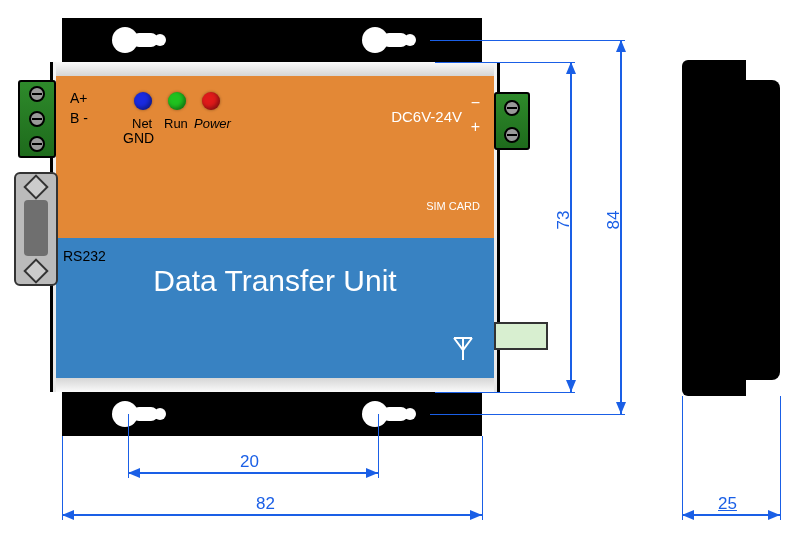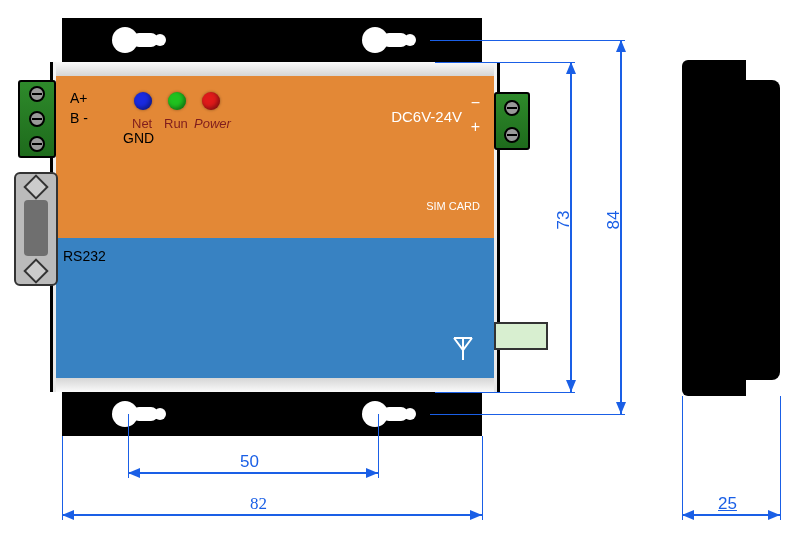--- a/index.html
+++ b/index.html
@@ -23,21 +23,21 @@
   
   .flange { background:#000; }
   .body { background: linear-gradient(180deg,#f4f4f4 0%,#e8e8e8 100%); border-left:3px solid #000; border-right:3px solid #000; }
   .panel-orange { background:#e38836; }
   .panel-blue { background:#3882c2; }
   .sideview { background:#000; border-radius: 6px 0 0 6px; }
   .sideview::after{
     content:""; position:absolute; right:-34px; top:20px; width:34px; height:300px; background:#000; border-top-right-radius:8px; border-bottom-right-radius:8px;
   }
 
-  .ledlabel { color:#7f1d1d; font-size:13px; }
+  .ledlabel { color:#000000; font-size:13px; }
   .devlabel { color:#000; font-size:14px; }
   .whitetxt { color:#fff; }
 
   .led { width:18px; height:18px; border-radius:50%; box-shadow: inset -2px -2px 4px rgba(0,0,0,.4), 0 0 3px rgba(0,0,0,.4); }
 
   .term { background: linear-gradient(180deg,#2e8a2b,#1e6b1c); border:2px solid #000; border-radius:3px; display:flex; flex-direction:column; justify-content:space-around; align-items:center; }
   .screw { width:12px; height:12px; border-radius:50%; background:#9a9a9a; border:2px solid #000; position:relative;}
   .screw::after{ content:""; position:absolute; left:1px; right:1px; top:50%; height:2px; background:#000; transform:translateY(-50%); }
 
   .keyhole { position:absolute; }
@@ -90,20 +90,21 @@
       <div class="abs ledlabel" style="left:138px; top:40px;font-style:italic;">Power</div>
 
       <div class="abs whitetxt" style="right:32px; top:32px; font-size:15px;">DC6V-24V</div>
       <div class="abs whitetxt" style="right:14px; top:18px; font-size:16px;">−</div>
       <div class="abs whitetxt" style="right:14px; top:42px; font-size:16px;">+</div>
 
       <div class="abs whitetxt" style="right:14px; top:124px; font-size:11px;">SIM CARD</div>
     </div>
 
     <div class="abs panel-blue" style="left:3px; right:3px; top:176px; height:140px;">
+      <div class="abs whitetxt" style="left:0; right:0; top:26px; text-align:center; font-size:30px;">Data Transfer Unit</div>
 
       <svg class="abs" style="right:20px; bottom:18px;" width="22" height="24">
         <polyline class="ant-icon" points="2,2 11,14 20,2"></polyline>
         <line class="ant-icon" x1="11" y1="2" x2="11" y2="24"></line>
         <line class="ant-icon" x1="2" y1="2" x2="20" y2="2"></line>
       </svg>
     </div>
 
     <div class="abs" style="left:3px; right:3px; bottom:0; height:14px; background:linear-gradient(180deg,#d6d6d6,#fafafa);"></div>
 
@@ -154,28 +155,28 @@
   <div class="abs dim-line" style="left:620px; top:40px; width:2px; height:374px;"></div>
   <div class="arrowU" style="left:616px; top:40px;"></div>
   <div class="arrowD" style="left:616px; top:402px;"></div>
   <div class="abs dim-text" style="left:605px; top:210px; transform:rotate(-90deg);">84</div>
 
   <div class="abs dim-line" style="left:128px; top:414px; width:1px; height:64px;"></div>
   <div class="abs dim-line" style="left:378px; top:414px; width:1px; height:64px;"></div>
   <div class="abs dim-line" style="left:128px; top:472px; width:250px; height:2px;"></div>
   <div class="arrowL" style="left:128px; top:468px;"></div>
   <div class="arrowR" style="left:366px; top:468px;"></div>
-  <div class="abs dim-text" style="left:240px; top:452px;">50</div>
+  <div class="abs dim-text" style="left:240px; top:452px;">20</div>
 
   <div class="abs dim-line" style="left:62px; top:436px; width:1px; height:84px;"></div>
   <div class="abs dim-line" style="left:482px; top:436px; width:1px; height:84px;"></div>
   <div class="abs dim-line" style="left:62px; top:514px; width:420px; height:2px;"></div>
   <div class="arrowL" style="left:62px; top:510px;"></div>
   <div class="arrowR" style="left:470px; top:510px;"></div>
-  <div class="abs dim-text" style="left:250px; top:494px;font-family:Liberation Serif, serif;">82</div>
+  <div class="abs dim-text" style="left:256px; top:494px;">82</div>
 
   <div class="abs dim-line" style="left:682px; top:396px; width:1px; height:124px;"></div>
   <div class="abs dim-line" style="left:780px; top:396px; width:1px; height:124px;"></div>
   <div class="abs dim-line" style="left:682px; top:514px; width:98px; height:2px;"></div>
   <div class="arrowL" style="left:682px; top:510px;"></div>
   <div class="arrowR" style="left:768px; top:510px;"></div>
   <div class="abs dim-text" style="left:718px; top:494px;text-decoration:underline;">25</div>
 
 </div>
 

